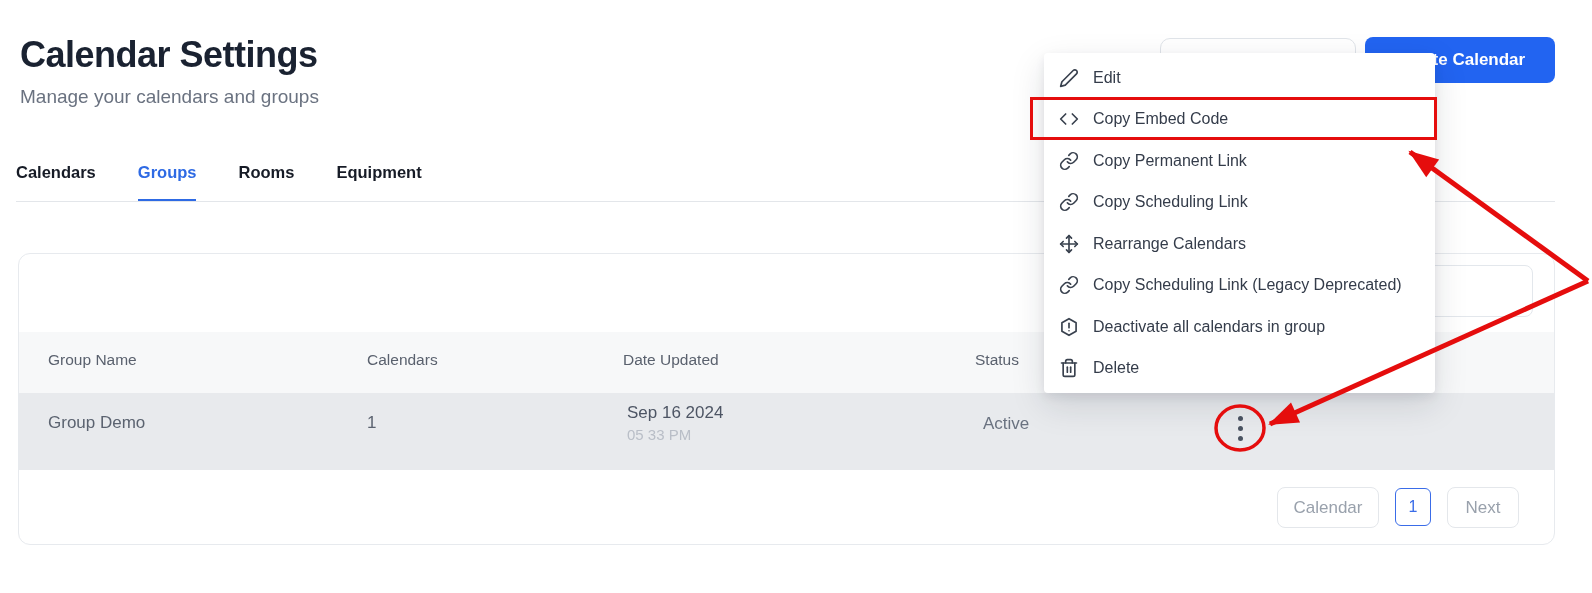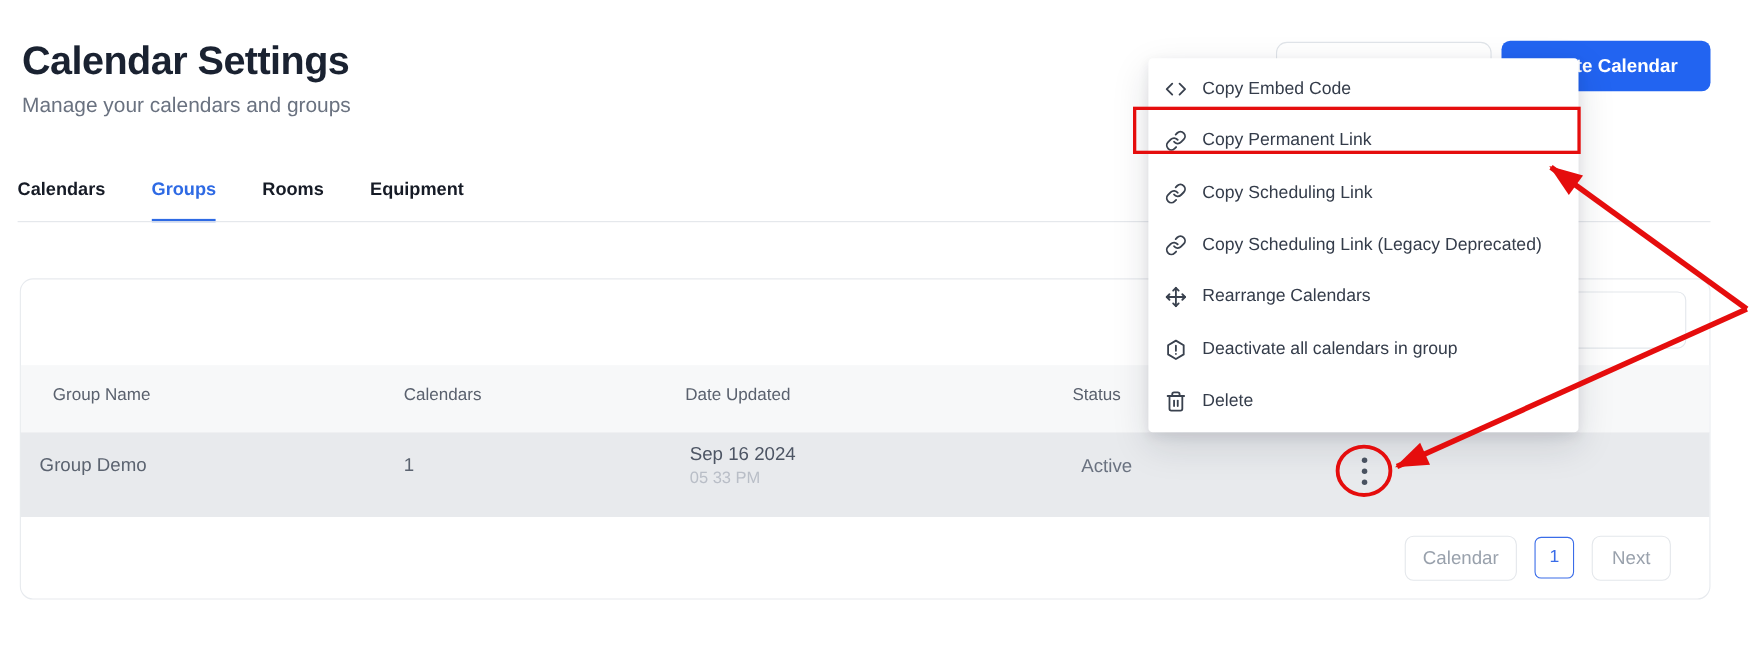--- a/index.html
+++ b/index.html
@@ -152,40 +152,48 @@
   <div class="card"></div>
   <input class="search-input" type="text" style="">
 
   <div class="thead-band"></div>
   <div class="th" style="left:48px">Group Name</div>
   <div class="th" style="left:367px">Calendars</div>
   <div class="th" style="left:623px">Date Updated</div>
   <div class="th" style="left:975px">Status</div>
 
   <div class="row-band"></div>
-  <div class="td" style="left:36px;  top:413px;">Group Demo</div>
+  <div class="td" style="left:48px;  top:413px;">Group Demo</div>
   <div class="td" style="left:367px; top:413px;">1</div>
   <div class="td" style="left:627px; top:403px;">
     <div class="td-date-main">Sep 16 2024</div>
     <div class="td-date-time">05 33 PM</div>
   </div>
   <div class="td" style="left:983px; top:414px; font-size:17px; color:#6a7280;">Active</div>
 
   <button class="kebab-btn" aria-label="row actions">
     <span class="dot"></span>
     <span class="dot"></span>
     <span class="dot"></span>
   </button>
 
   <button class="pg-prev">Calendar</button>
   <button class="pg-page">1</button>
   <button class="pg-next">Next</button>
 
   <div class="context-menu">
 
+    <div class="menu-item">
+      <span class="mi-icon">
+        <svg viewBox="0 0 24 24">
+            <path d="M17 3a2.828 2.828 0 1 1 4 4L7.5 20.5 2 22l1.5-5.5L17 3z"></path>
+          </svg>
+      </span>
+      <span class="mi-label">Edit</span>
+    </div>
 
     <div class="menu-item">
       <span class="mi-icon">
         <svg viewBox="0 0 24 24">
             <polyline points="16 18 22 12 16 6"></polyline>
             <polyline points="8 6 2 12 8 18"></polyline>
           </svg>
       </span>
       <span class="mi-label">Copy Embed Code</span>
     </div>
@@ -201,44 +209,44 @@
     </div>
 
     <div class="menu-item">
       <span class="mi-icon">
         <svg viewBox="0 0 24 24">
             <path d="M10 13a5 5 0 0 0 7.54.54l3-3a5 5 0 0 0-7.07-7.07l-1.72 1.71"></path>
             <path d="M14 11a5 5 0 0 0-7.54-.54l-3 3a5 5 0 0 0 7.07 7.07l1.71-1.71"></path>
           </svg>
       </span>
       <span class="mi-label">Copy Scheduling Link</span>
-    </div>
-
-    <div class="menu-item">
-      <span class="mi-icon">
-        <svg viewBox="0 0 24 24">
-            <path d="M10 13a5 5 0 0 0 7.54.54l3-3a5 5 0 0 0-7.07-7.07l-1.72 1.71"></path>
-            <path d="M14 11a5 5 0 0 0-7.54-.54l-3 3a5 5 0 0 0 7.07 7.07l1.71-1.71"></path>
-          </svg>
-      </span>
-      <span class="mi-label">Copy Scheduling Link (Legacy Deprecated)</span>
     </div>
 
     <div class="menu-item">
       <span class="mi-icon">
         <svg viewBox="0 0 24 24">
             <polyline points="5 9 2 12 5 15"></polyline>
             <polyline points="9 5 12 2 15 5"></polyline>
             <polyline points="15 19 12 22 9 19"></polyline>
             <polyline points="19 9 22 12 19 15"></polyline>
             <line x1="2" y1="12" x2="22" y2="12"></line>
             <line x1="12" y1="2" x2="12" y2="22"></line>
           </svg>
       </span>
       <span class="mi-label">Rearrange Calendars</span>
+    </div>
+
+    <div class="menu-item">
+      <span class="mi-icon">
+        <svg viewBox="0 0 24 24">
+            <path d="M10 13a5 5 0 0 0 7.54.54l3-3a5 5 0 0 0-7.07-7.07l-1.72 1.71"></path>
+            <path d="M14 11a5 5 0 0 0-7.54-.54l-3 3a5 5 0 0 0 7.07 7.07l1.71-1.71"></path>
+          </svg>
+      </span>
+      <span class="mi-label">Copy Scheduling Link (Legacy Deprecated)</span>
     </div>
 
     <div class="menu-item">
       <span class="mi-icon">
         <svg viewBox="0 0 24 24">
             <polygon points="12 2 20.5 7 20.5 17 12 22 3.5 17 3.5 7"></polygon>
             <line x1="12" y1="7.5" x2="12" y2="13"></line>
             <line x1="12" y1="16.5" x2="12.01" y2="16.5"></line>
           </svg>
       </span>

